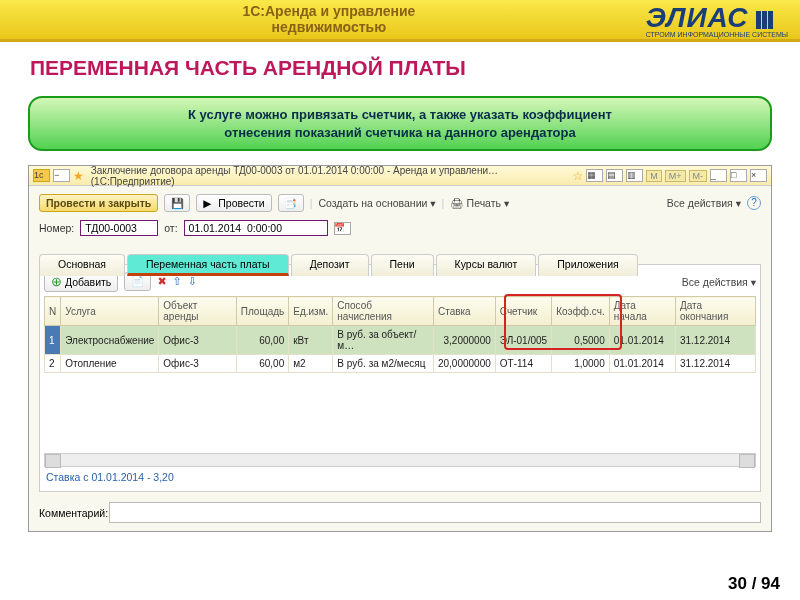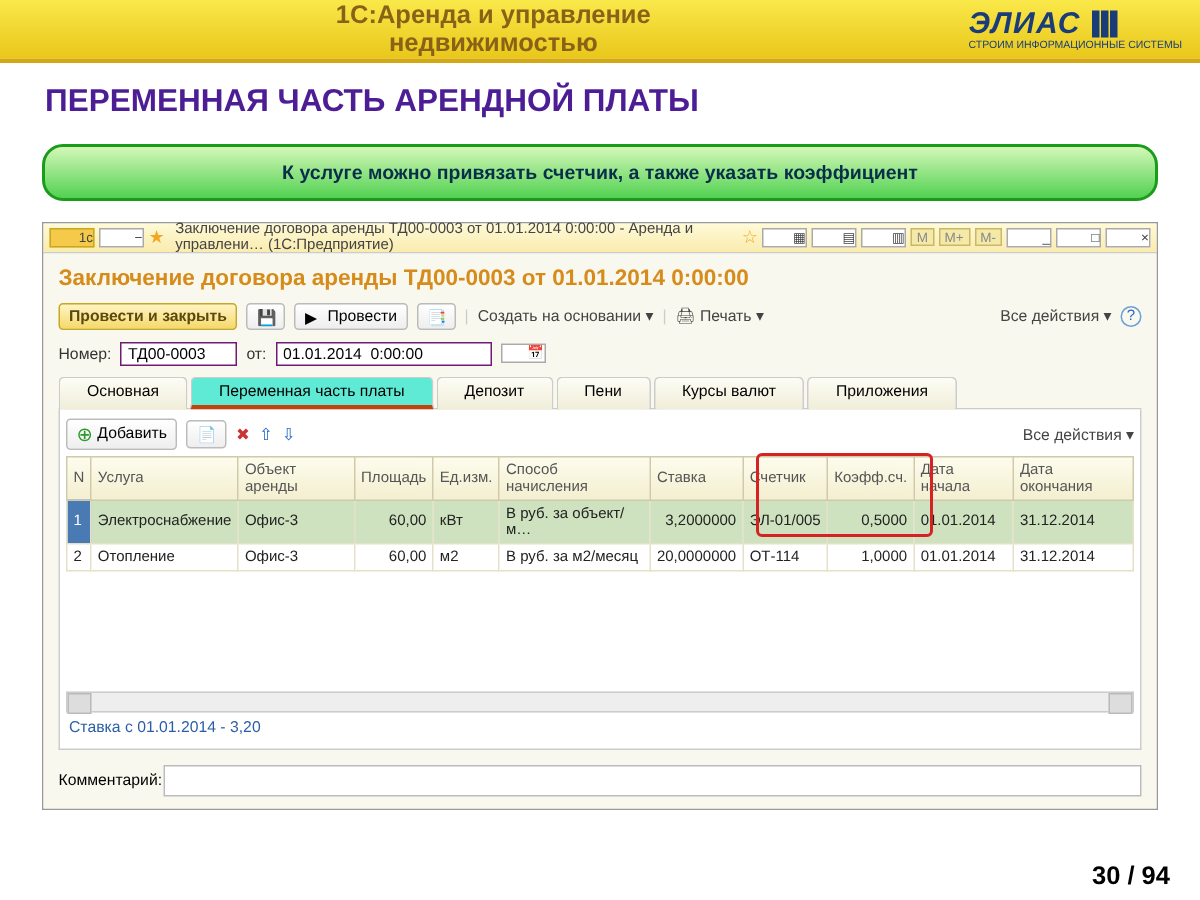--- a/index.html
+++ b/index.html
@@ -1,41 +1,41 @@
 <!DOCTYPE html>
 <html><head>
 <meta charset="utf-8">
 <style>
 *{box-sizing:border-box;margin:0;padding:0;font-family:Arial,sans-serif}
 body{width:800px;height:600px;background:#fff;overflow:hidden;position:relative}
 .top-banner{height:42px;background:linear-gradient(#fae84a,#e9c71a);border-bottom:3px solid #d4a814;display:flex;align-items:center;padding:0 12px}
-.banner-title{flex:1;text-align:center;color:#896218;font-weight:bold;font-size:17px;line-height:1.1}
-.logo{font-weight:bold;font-style:italic;color:#1a3d7a;font-size:20px;letter-spacing:1px}
+.banner-title{flex:1;text-align:center;color:#896218;font-weight:bold;font-size:14px;line-height:1.1}
+.logo{font-weight:bold;font-style:italic;color:#1a3d7a;font-size:28px;letter-spacing:1px}
 .logo-sub{font-size:7px;color:#1a3d7a;font-style:normal;letter-spacing:0;display:block;margin-top:-3px}
 .bars{display:inline-block;vertical-align:middle;margin-left:2px}
 .bars span{display:inline-block;width:5px;height:18px;background:#1a3d7a;margin-left:1px}
-.slide-title{color:#4c1d95;font-weight:bold;font-size:21px;padding:14px 30px 8px}
+.slide-title{color:#be185d;font-weight:bold;font-size:21px;padding:14px 30px 8px}
 .green-box{margin:8px 28px 14px;border:2px solid #1a9b1a;border-radius:14px;background:linear-gradient(#d4f7b8,#52d152);padding:8px 20px;text-align:center;color:#082e4a;font-weight:bold;font-size:13px;line-height:1.35}
 .app-window{margin:0 28px;border:1px solid #9a9a9a;background:#f9f8ee}
 .title-bar{height:20px;background:linear-gradient(#fffad8,#f9ecae);display:flex;align-items:center;font-size:10px;color:#444;padding:0 4px;gap:3px;border-bottom:1px solid #ccc}
-.tb-ico{width:30px;height:13px;display:inline-block;border:1px solid #aaa;background:#fff;font-size:9px;line-height:11px;text-align:right}
+.tb-ico{width:17px;height:13px;display:inline-block;border:1px solid #aaa;background:#fff;font-size:9px;line-height:11px;text-align:left}
 .tb-star{color:#f5a623;font-size:12px}
 .tb-title{flex:1;padding-left:4px}
 .mchip{background:#f5e9a8;border:1px solid #c9b86a;padding:0 3px;font-size:9px;color:#888}
 .win-body{padding:8px 10px 6px;background:#f9f8ee}
 .doc-title{color:#d68b1a;font-weight:bold;font-size:15px;margin-bottom:8px}
 .toolbar{display:flex;align-items:center;gap:6px;font-size:10.5px;margin-bottom:8px}
 .btn{border:1px solid #bbb;background:linear-gradient(#fff,#eee);padding:2px 6px;border-radius:3px;cursor:pointer;display:inline-flex;align-items:center;gap:3px}
 .btn.primary{background:linear-gradient(#fff4c4,#f5d96b);border-color:#c9a720;font-weight:bold;color:#5a4a10}
 .mini-ico{width:12px;height:12px;display:inline-block}
 .field-row{display:flex;align-items:center;gap:6px;font-size:10.5px;margin-bottom:6px}
 .field-row label{color:#333}
 .field-row input{border:1px solid #701a75;padding:1px 4px;font-size:10.5px;background:#fff}
 .tabs{display:flex;gap:2px;font-size:10.5px;border-bottom:1px solid #ccc;margin-bottom:0}
-.tab{padding:3px 18px;border:1px solid #ccc;border-bottom:none;background:linear-gradient(#fdfdf5,#f0edd8);border-radius:4px 4px 0 0;cursor:pointer;position:relative;top:1px}
+.tab{padding:3px 18px;border:1px solid #ccc;border-bottom:none;background:linear-gradient(#fdfdf5,#f0edd8);border-radius:4px 4px 0 0;cursor:pointer;position:relative;top:12px}
 .tab.active{background:#5eead4;border-bottom:3px solid #c2410c}
 .panel{border:1px solid #ccc;border-top:none;background:#fff;padding:4px}
 .panel-tb{display:flex;align-items:center;gap:6px;font-size:10.5px;padding:2px 0 4px}
 .grn-plus{color:#2a9b2a;font-size:13px}
 .red-x{color:#c33;font-size:11px}
 .blue-arr{color:#2a6ac4;font-size:11px}
 table.grid{width:100%;border-collapse:collapse;font-size:10px}
 table.grid th{background:linear-gradient(#fdfcee,#f4efd0);border:1px solid #d0caa8;padding:3px 4px;font-weight:normal;text-align:left;color:#555}
 table.grid td{border:1px solid #e5e1c8;padding:3px 4px;color:#222}
 tr.sel td{background:#cfe2bf}
@@ -65,41 +65,41 @@
     <span class="logo">ЭЛИАС</span>
     <span class="bars"><span></span><span></span><span></span></span>
     <span class="logo-sub">СТРОИМ ИНФОРМАЦИОННЫЕ СИСТЕМЫ</span>
   </div>
 </div>
 
 <div class="slide-title">ПЕРЕМЕННАЯ ЧАСТЬ АРЕНДНОЙ ПЛАТЫ</div>
 
 <div class="green-box">
   <span>К услуге можно привязать счетчик, а также указать коэффициент</span><br>
+  <span>отнесения показаний счетчика на данного арендатора</span>
 </div>
 
 <div class="app-window">
   <div class="title-bar">
     <span class="tb-ico" style="background:#f5c94a;border-color:#c9a720">1c</span>
     <span class="tb-ico">−</span>
     <span class="tb-star">★</span>
     <span class="tb-title">Заключение договора аренды ТД00-0003 от 01.01.2014 0:00:00 - Аренда и управлени…  (1С:Предприятие)</span>
     <span class="tb-star">☆</span>
     <span class="tb-ico">▦</span>
     <span class="tb-ico">▤</span>
     <span class="tb-ico">▥</span>
     <span class="mchip">M</span>
     <span class="mchip">M+</span>
     <span class="mchip">M-</span>
     <span class="tb-ico">_</span>
     <span class="tb-ico">□</span>
     <span class="tb-ico">×</span>
   </div>
   <div class="win-body">
-    <div class="doc-title">Заключение договора аренды ТД00-0003 от 01.01.2014 0:00:00</div>
     <div class="toolbar">
       <span class="btn primary">Провести и закрыть</span>
       <span class="btn">
           <span class="mini-ico">💾</span>
         </span>
       <span class="btn">
           <span class="mini-ico">▶</span>
           <span>Провести</span>
         </span>
       <span class="btn">

